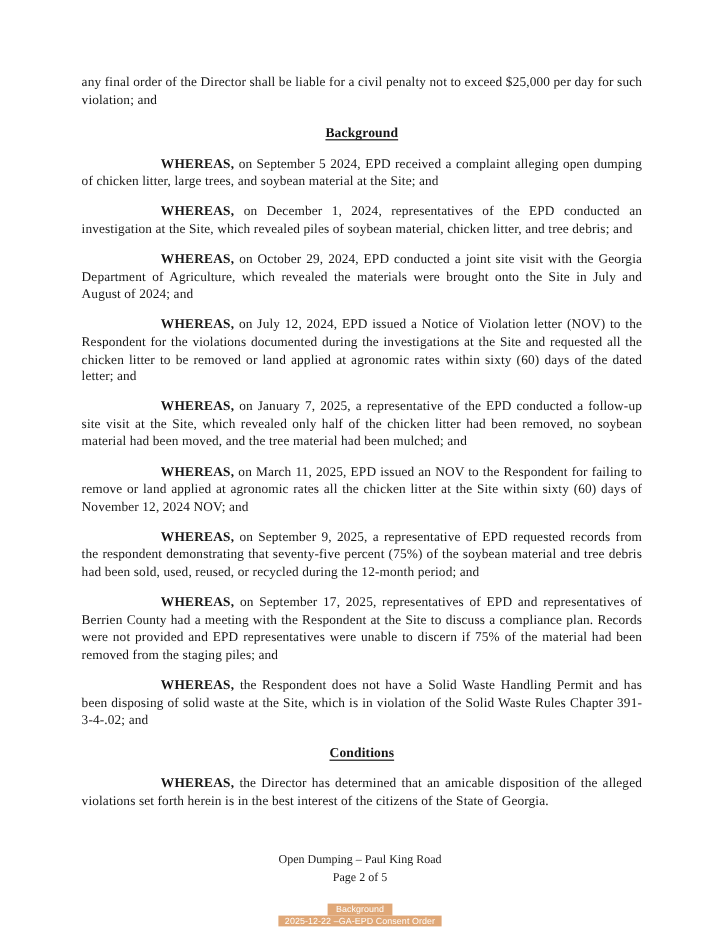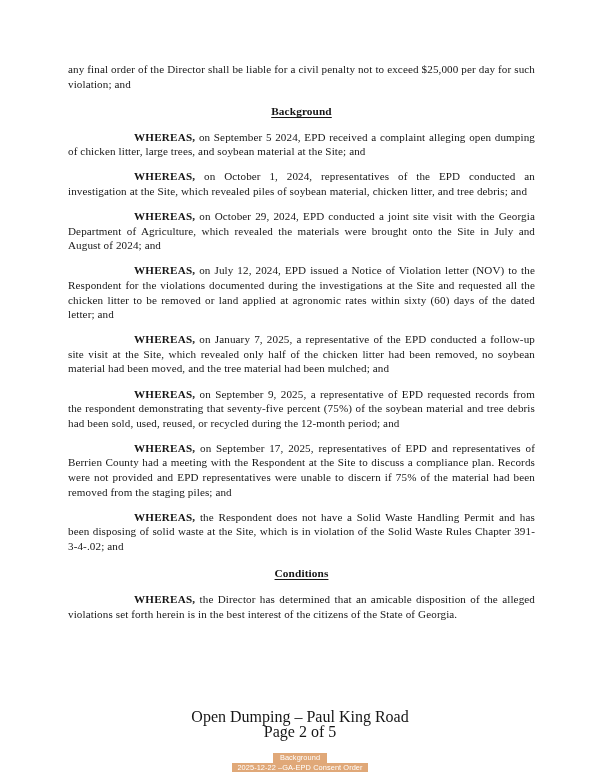--- a/index.html
+++ b/index.html
@@ -68,21 +68,21 @@
     text-underline-offset: 1.5px;
     letter-spacing: 0.01em;
   }
 
   .footer {
     position: absolute;
     left: 0;
     top: 710px;
     width: 600px;
     text-align: center;
-    font-size: 16px;
+    font-size: 10px;
     line-height: 14.6px;
   }
   .footer div {
     text-align: center;
   }
 
   .annotation {
     position: absolute;
     left: 0;
     top: 753px;
@@ -114,28 +114,29 @@
 <div class="page">
 
   <div class="content">
 
     <p class="body-par flush">any final order of the Director shall be liable for a civil penalty not to exceed $25,000 per day for such violation; and</p>
 
     <h2 class="section-heading">Background</h2>
 
     <p class="body-par lead"><span class="whereas">WHEREAS,</span><span> on September 5 2024, EPD received a complaint alleging open dumping of chicken litter, large trees, and soybean material at the Site; and</span></p>
 
-    <p class="body-par lead"><span class="whereas">WHEREAS,</span><span> on October 1, 2024, representatives of the EPD conducted an investigation at the Site, which revealed piles of soybean material, chicken litter, and tree debris; and</span></p>
+    <p class="body-par lead"><span class="whereas">WHEREAS,</span><span> on December 1, 2024, representatives of the EPD conducted an investigation at the Site, which revealed piles of soybean material, chicken litter, and tree debris; and</span></p>
 
     <p class="body-par lead"><span class="whereas">WHEREAS,</span><span> on October 29, 2024, EPD conducted a joint site visit with the Georgia Department of Agriculture, which revealed the materials were brought onto the Site in July and August of 2024; and</span></p>
 
     <p class="body-par lead"><span class="whereas">WHEREAS,</span><span> on July 12, 2024, EPD issued a Notice of Violation letter (NOV) to the Respondent for the violations documented during the investigations at the Site and requested all the chicken litter to be removed or land applied at agronomic rates within sixty (60) days of the dated letter; and</span></p>
 
     <p class="body-par lead"><span class="whereas">WHEREAS,</span><span> on January 7, 2025, a representative of the EPD conducted a follow-up site visit at the Site, which revealed only half of the chicken litter had been removed, no soybean material had been moved, and the tree material had been mulched; and</span></p>
 
+    <p class="body-par lead"><span class="whereas">WHEREAS,</span><span> on March 11, 2025, EPD issued an NOV to the Respondent for failing to remove or land applied at agronomic rates all the chicken litter at the Site within sixty (60) days of November 12, 2024 NOV; and</span></p>
 
 
     <p class="body-par lead"><span class="whereas">WHEREAS,</span><span> on September 9, 2025, a representative of EPD requested records from the respondent demonstrating that seventy-five percent (75%) of the soybean material and tree debris had been sold, used, reused, or recycled during the 12-month period; and</span></p>
 
     <p class="body-par lead"><span class="whereas">WHEREAS,</span><span> on September 17, 2025, representatives of EPD and representatives of Berrien County had a meeting with the Respondent at the Site to discuss a compliance plan. Records were not provided and EPD representatives were unable to discern if 75% of the material had been removed from the staging piles; and</span></p>
 
 
     <p class="body-par lead"><span class="whereas">WHEREAS,</span><span> the Respondent does not have a Solid Waste Handling Permit and has been disposing of solid waste at the Site, which is in violation of the Solid Waste Rules Chapter 391-3-4-.02; and</span></p>
 
 

